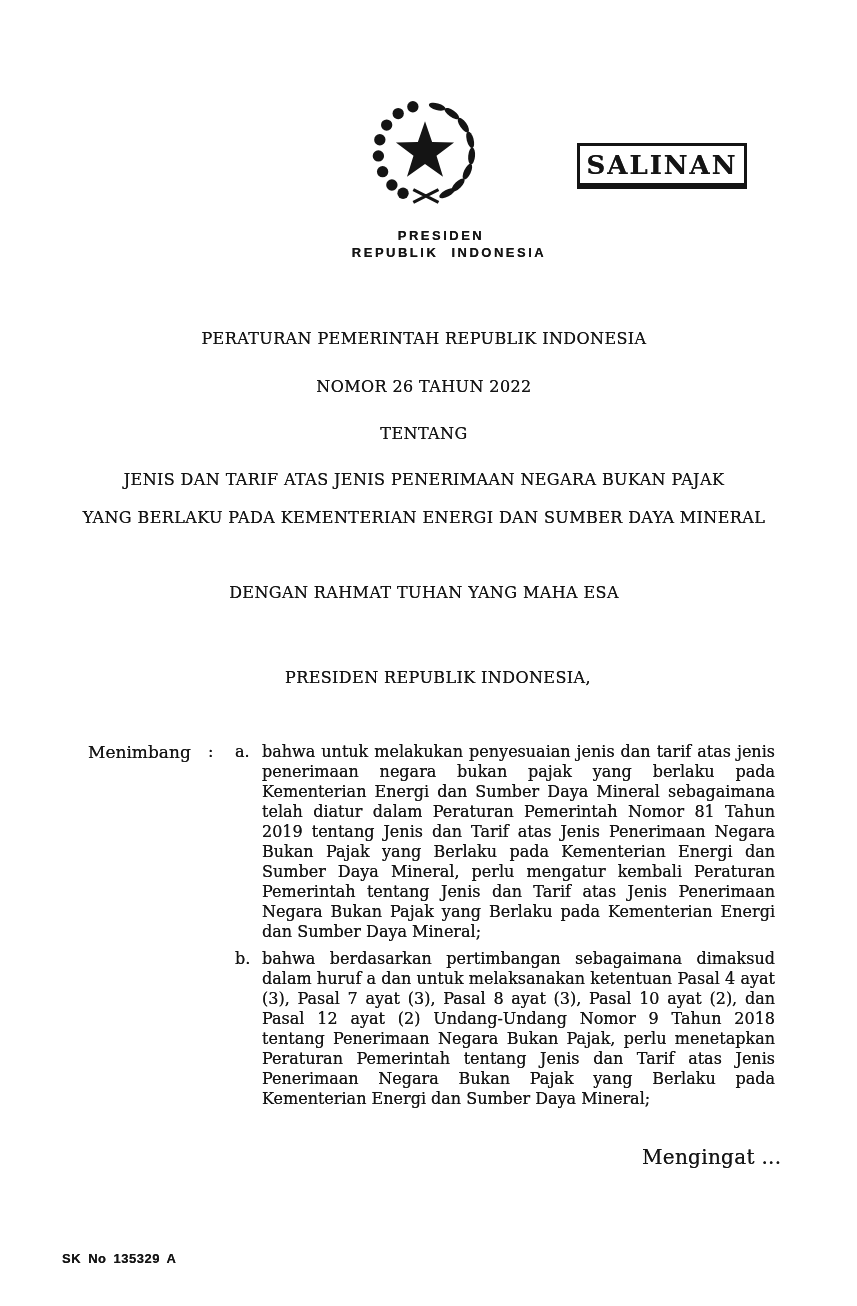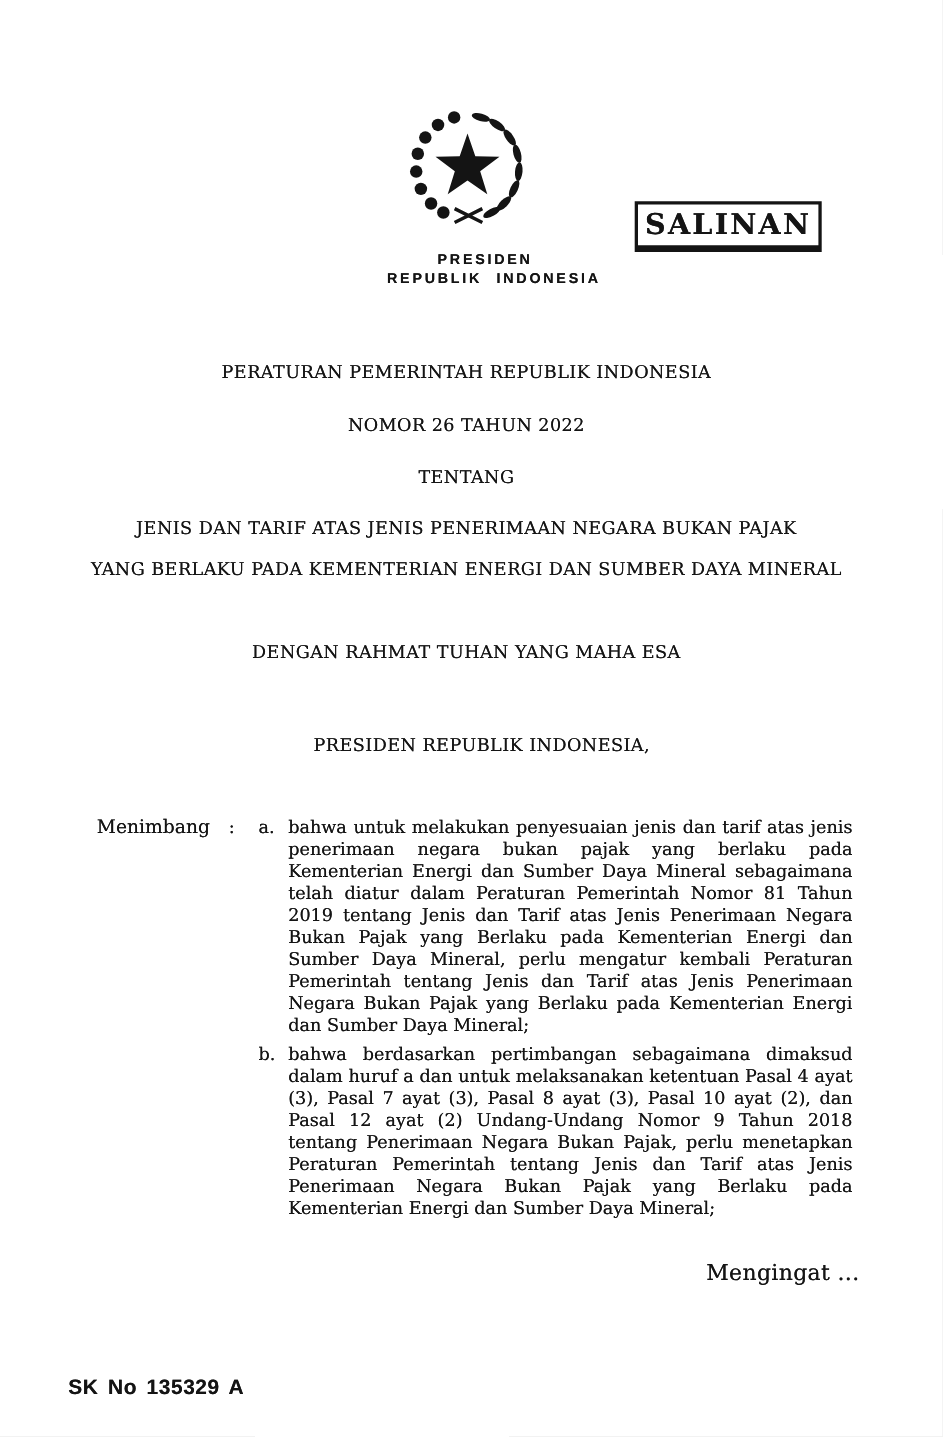--- a/index.html
+++ b/index.html
@@ -46,21 +46,20 @@
     width: 170px;
     height: 46px;
     border: 3px solid #141414;
     border-bottom-width: 6px;
     text-align: center;
     line-height: 38px;
     font-weight: 700;
     font-size: 26px;
     letter-spacing: 2px;
     font-family: "DejaVu Serif", serif;
-    margin-top: 40px;
   }
 
   
   .tl {
     position: absolute;
     left: 0;
     width: 857px;
     padding-right: 9px;
     text-align: center;
     font-size: 16px;
@@ -116,21 +115,21 @@
     top: 1145px;
     font-size: 20px;
     letter-spacing: 0.3px;
   }
   .doc-number {
     position: absolute;
     left: 62px;
     top: 1251px;
     font-family: "Liberation Sans", sans-serif;
     font-weight: 700;
-    font-size: 19px;
+    font-size: 13px;
     letter-spacing: 0.5px;
     word-spacing: 3px;
     text-align: right;
   }
 </style>
 </head>
 <body>
 
 <div class="page">
 

